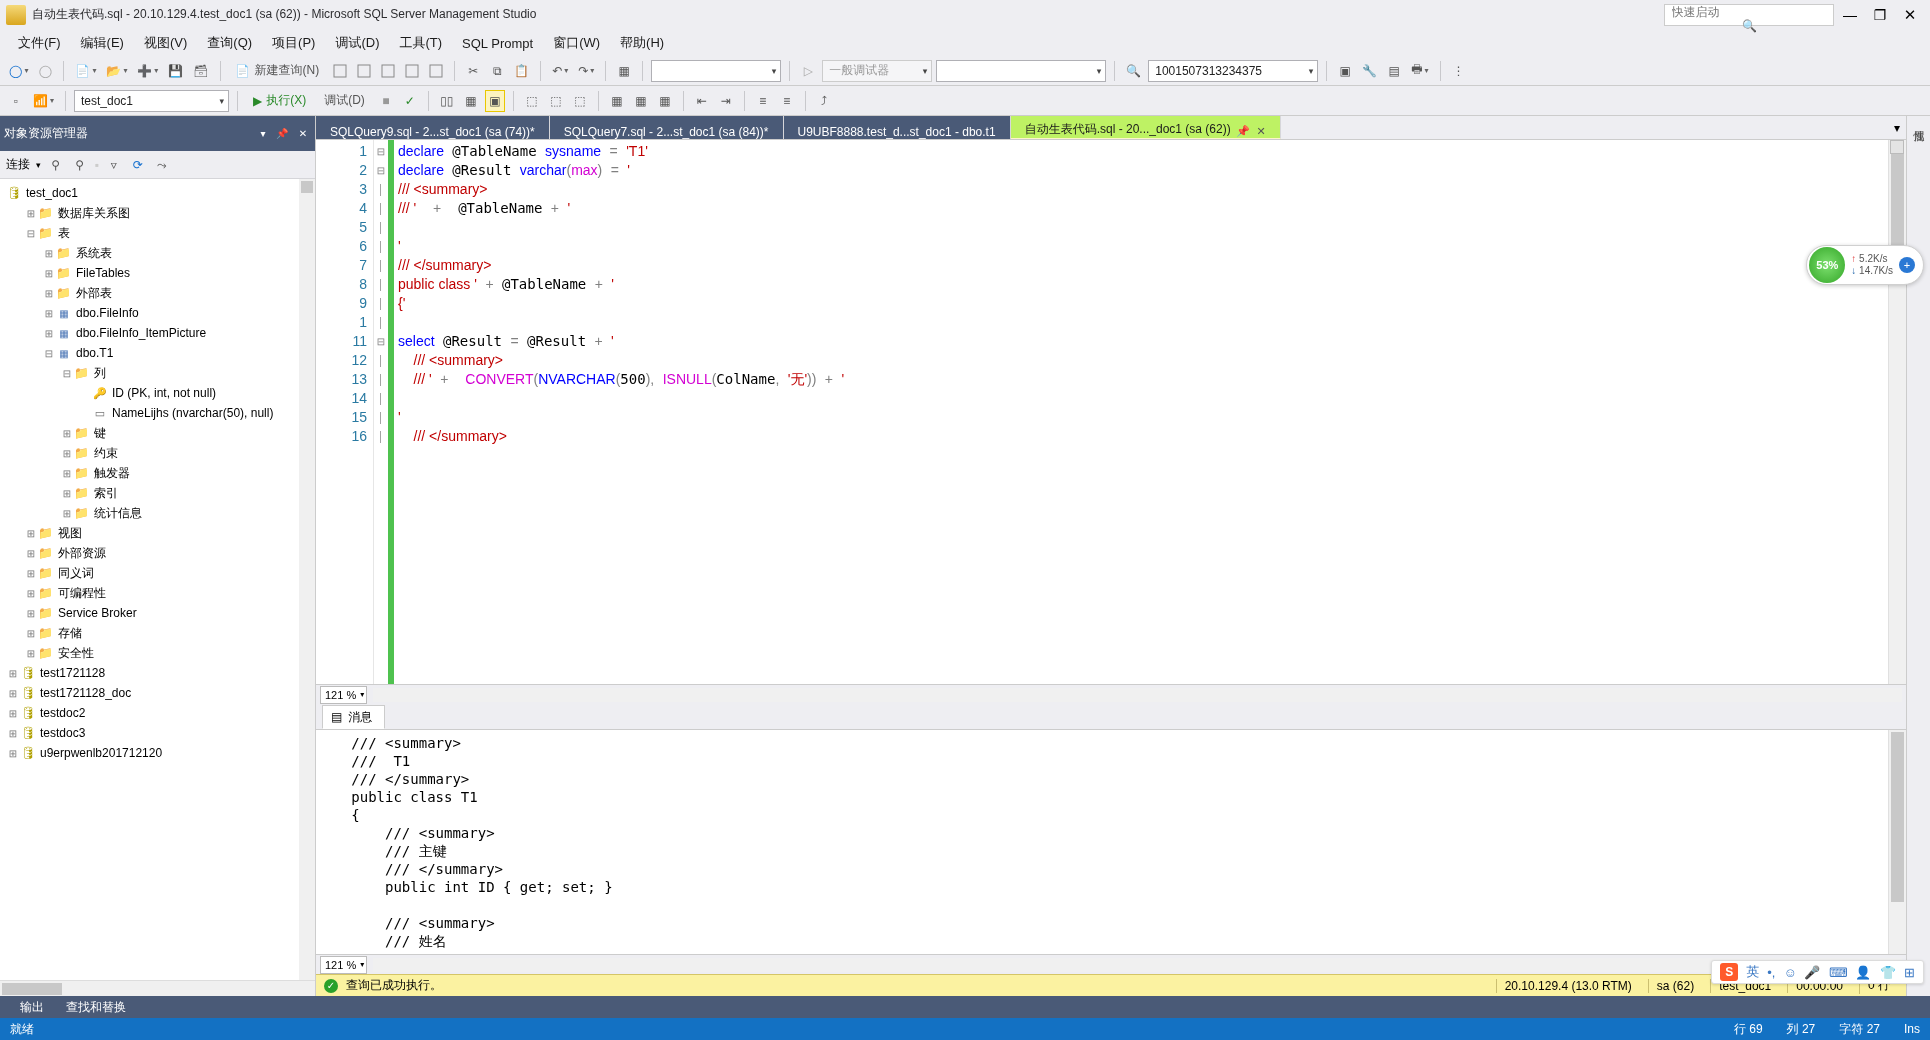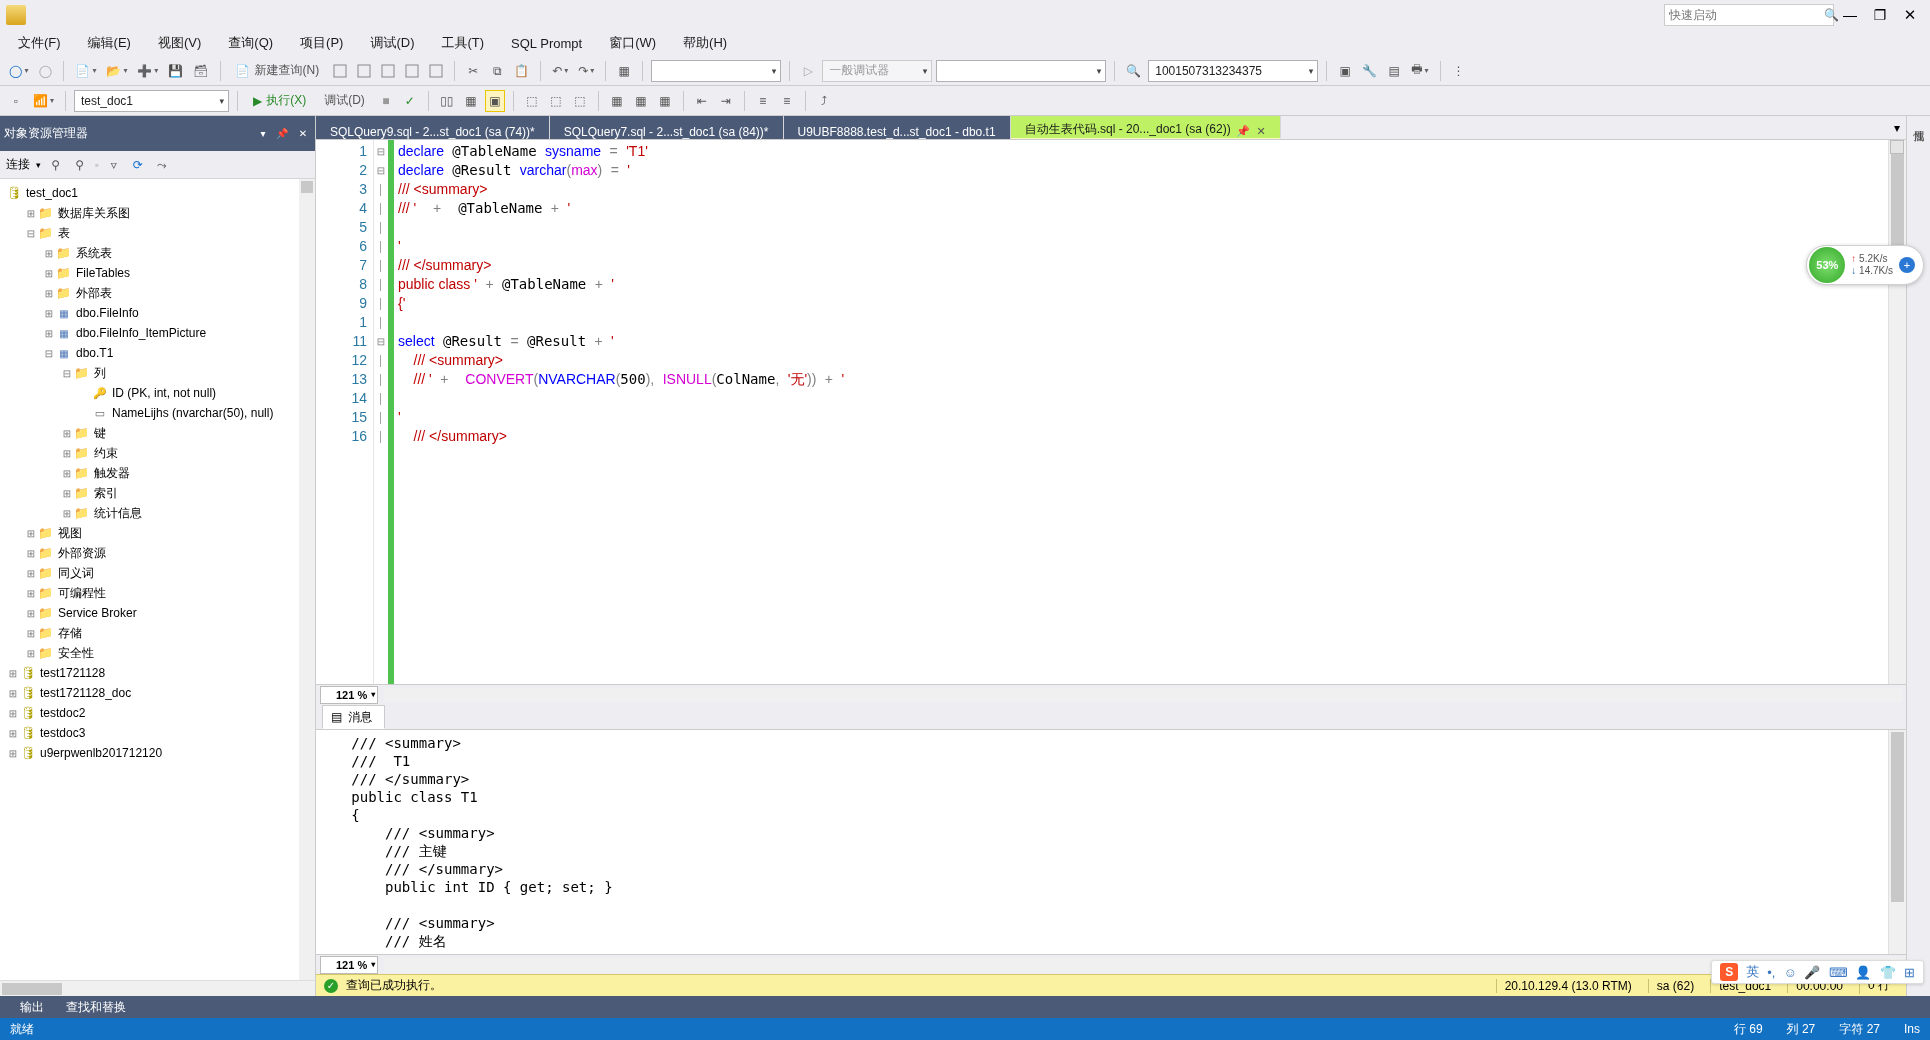--- a/index.html
+++ b/index.html
@@ -3,28 +3,28 @@
 <meta charset="utf-8">
 <style>
 * { box-sizing: border-box; margin: 0; padding: 0; font-family: "Microsoft YaHei", "Segoe UI", sans-serif; }
 html, body { width: 1930px; height: 1040px; background: #fff; overflow: hidden; font-size: 12px; }
 
 
 .titlebar { height: 30px; background: #eeeef2; display: flex; align-items: center; padding: 0 6px; border-bottom: 1px solid transparent; }
 .titlebar .appicon { width: 20px; height: 20px; background: linear-gradient(#f5d97a,#d9a61e); border-radius: 2px; margin-right: 6px; }
 .titlebar .title { flex: 0 0 auto; color: #2d2d30; font-size: 12px; }
 .titlebar .spacer { flex: 1; }
-.titlebar .search-box { width: 170px; height: 22px; border: 1px solid #ccc; background: #fff; display: flex; align-items: center; padding: 0 4px; }
+.titlebar .search-box { width: 170px; height: 22px; border: 1px solid #ccc; background: #fff; display: flex; align-items: center; padding: 0 4px; flex-direction: column; }
 .titlebar .search-box input { border: 0; outline: 0; flex: 1; font-size: 12px; }
 .titlebar .search-box .mag { width: 14px; height: 14px; color: #555; }
 .titlebar .winbtn { width: 28px; height: 22px; display: flex; align-items: center; justify-content: center; color: #000; font-size: 14px; margin-left: 2px; }
 .titlebar .winbtn.close { font-size: 15px; }
 
 
-.menubar { height: 26px; background: #eeeef2; display: flex; align-items: center; padding-left: 10px; gap: 11px; }
+.menubar { height: 26px; background: #eeeef2; display: flex; align-items: center; padding-left: 10px; gap: 4px; }
 .menubar .menuitem { padding: 3px 8px; font-size: 13px; color: #1b1b1b; }
 
 
 .toolbar { background: #eeeef2; border-bottom: 1px solid #ccc; display: flex; align-items: center; padding: 2px 6px; gap: 4px; height: 30px; }
 .toolbar .sep { width: 1px; height: 20px; background: #c8c8cc; margin: 0 4px; }
 .toolbar .btn { min-width: 20px; height: 22px; display: flex; align-items: center; justify-content: center; color: #555; border: 1px solid transparent; padding: 0 2px; }
 .toolbar .btn.withdrop::after { content: "▾"; font-size: 8px; margin-left: 2px; color: #666; }
 .toolbar .label-btn { display: flex; align-items: center; gap: 4px; font-size: 12px; padding: 0 6px; }
 .toolbar .combo { height: 22px; border: 1px solid #b0b0b5; background: #fff; display: flex; align-items: center; padding: 0 4px 0 6px; min-width: 130px; }
 .toolbar .combo .txt { flex: 1; font-size: 12px; color: #222; }
@@ -69,21 +69,21 @@
 .code { flex: 1; font-family: Consolas, monospace; font-size: 14px; line-height: 19px; white-space: pre; padding: 2px 4px; overflow: hidden; position: relative; }
 .code .kw { color: #0000ff; }
 .code .fn { color: #d200d2; }
 .code .str { color: #c00000; }
 .code .op { color: #808080; }
 .scroll-v { width: 18px; background: #f0f0f0; border-left: 1px solid #e0e0e0; position: relative; }
 .scroll-v .thumb { position: absolute; top: 14px; left: 2px; right: 2px; height: 120px; background: #c8c8c8; }
 .scroll-v .boxctrl { width: 14px; height: 14px; background: #e4e4e4; border: 1px solid #bbb; position: absolute; left: 1px; }
 
 .zoom-bar { height: 20px; background: #eeeef2; border-top: 1px solid #ccc; display: flex; align-items: center; padding: 0 4px; }
-.zoom-bar .zc { height: 18px; border: 1px solid #bbb; background: #fff; font-size: 11px; padding: 0 2px 0 15px; display: flex; align-items: center; font-weight: bold; }
+.zoom-bar .zc { height: 18px; border: 1px solid #bbb; background: #fff; font-size: 11px; padding: 0 2px 0 4px; display: flex; align-items: center; }
 .zoom-bar .zc .arr { font-size: 8px; margin-left: 4px; }
 .zoom-bar .hsb { flex: 1; height: 14px; background: #f0f0f0; margin-left: 6px; position: relative; }
 
 
 .msg-tab-row { height: 26px; background: #eeeef2; display: flex; align-items: flex-end; border-bottom: 1px solid #ccc; padding-left: 6px; }
 .msg-tab { height: 24px; background: #fff; border: 1px solid #ccc; border-bottom: 1px solid #fff; display: flex; align-items: center; padding: 0 12px 0 8px; gap: 6px; font-size: 12px; }
 .messages { flex: 0 0 220px; display: flex; flex-direction: column; }
 .messages-body { flex: 1; background: #fff; overflow: hidden; display: flex; }
 .messages-body .txt { flex: 1; font-family: Consolas, monospace; font-size: 14px; line-height: 18px; white-space: pre; padding: 4px 10px; }
 
@@ -112,20 +112,21 @@
 .net-badge .stats .up::before { content: "↑ "; color: #d33; }
 .net-badge .stats .dn::before { content: "↓ "; color: #26a; }
 .net-badge .plus { width: 16px; height: 16px; border-radius: 50%; background: #2a78d4; color: #fff; display: flex; align-items: center; justify-content: center; font-size: 11px; }
 svg { display: block; }
 </style>
 </head>
 <body>
 
 <div class="titlebar">
   <div class="appicon"></div>
+  <div class="title">自动生表代码.sql - 20.10.129.4.test_doc1 (sa (62)) - Microsoft SQL Server Management Studio</div>
   <div class="spacer"></div>
   <div class="search-box">
     <input placeholder="快速启动" style="">
     <span class="mag">🔍</span>
   </div>
   <div class="winbtn">—</div>
   <div class="winbtn">❐</div>
   <div class="winbtn close">✕</div>
 </div>
 

